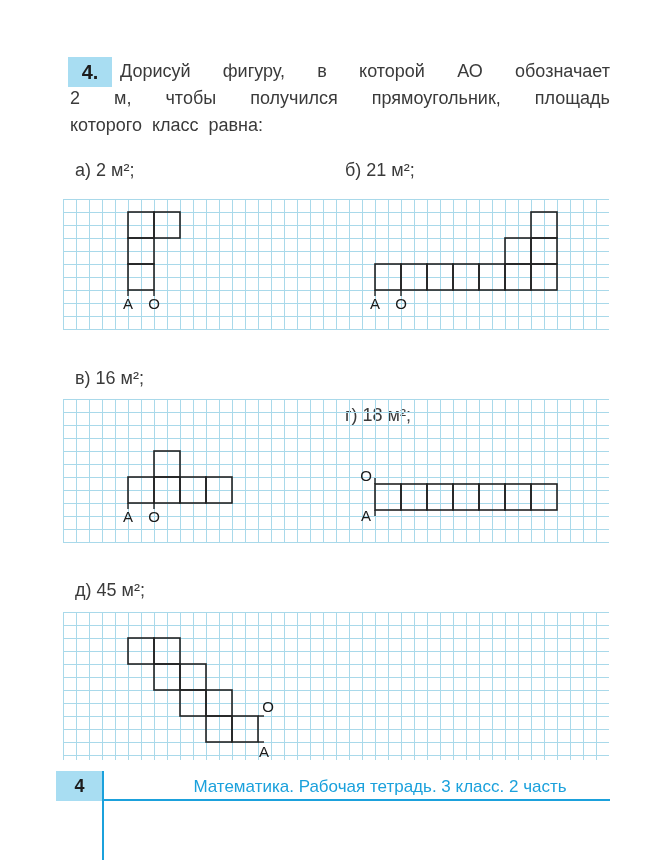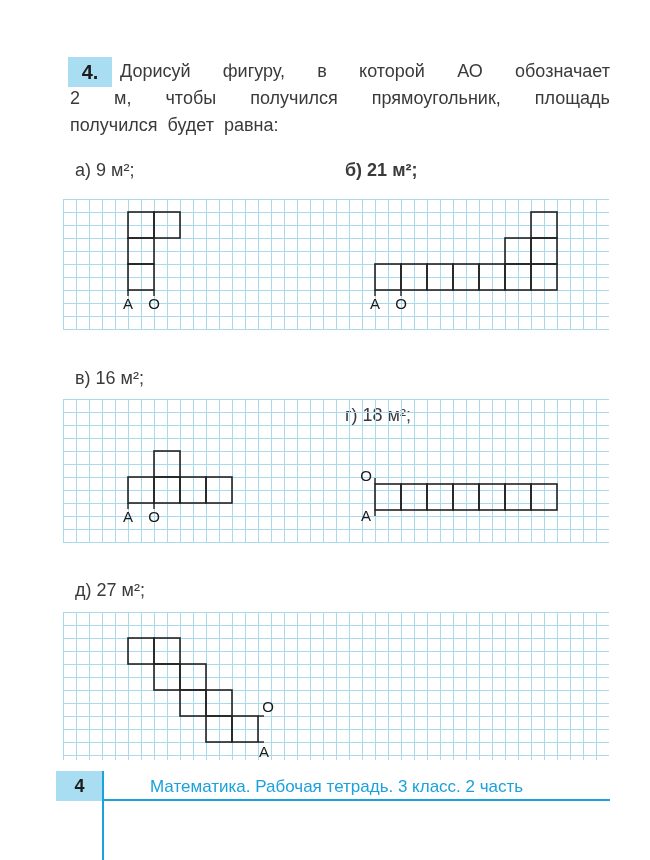--- a/index.html
+++ b/index.html
@@ -28,37 +28,37 @@
   .tline-3{word-spacing:5px;}
   .item{position:absolute;font-size:18px;color:var(--body_text);}
   .strip{position:absolute;left:63px;display:block;}
   .page-badge{
     position:absolute;left:56px;top:771px;width:47px;height:30px;
     background:var(--badge_blue);color:#1d1d1d;font-weight:bold;font-size:18px;
     display:flex;align-items:center;justify-content:center;
   }
   .footer-vrule{position:absolute;left:102px;top:771px;width:2px;height:89px;background:var(--accent_blue);}
   .footer-hrule{position:absolute;left:102px;top:799px;width:508px;height:2px;background:var(--accent_blue);}
-  .footer-title{position:absolute;left:150px;top:777px;width:460px;font-size:17px;color:var(--accent_blue);}
+  .footer-title{position:absolute;left:150px;top:777px;width:460px;text-align:center;font-size:17px;color:var(--accent_blue);}
 </style>
 </head>
 <body>
 
 <div class="page">
 
   <div class="task-badge">4.</div>
 
   <div class="task-text">
     <div class="tline tline-1">Дорисуй фигуру, в которой АО обозначает</div>
     <div class="tline tline-2">2 м, чтобы получился прямоугольник, площадь</div>
-    <div class="tline tline-3">получился будет равна:</div>
+    <div class="tline tline-3">которого класс равна:</div>
   </div>
 
-  <div class="item" style="left:75px;top:160px;">а) 9 м²;</div>
-  <div class="item" style="left:345px;top:160px;font-weight:bold;">б) 21 м²;</div>
+  <div class="item" style="left:75px;top:160px;">а) 2 м²;</div>
+  <div class="item" style="left:345px;top:160px;">б) 21 м²;</div>
 
   <svg class="strip" style="top:199px;" width="546" height="131" viewBox="0 0 546 131">
       <line x1="0.5" y1="0" x2="0.5" y2="131" stroke="#a9d9ea" stroke-width="1"></line>
       <line x1="13.5" y1="0" x2="13.5" y2="131" stroke="#a9d9ea" stroke-width="1"></line>
       <line x1="26.5" y1="0" x2="26.5" y2="131" stroke="#a9d9ea" stroke-width="1"></line>
       <line x1="39.5" y1="0" x2="39.5" y2="131" stroke="#a9d9ea" stroke-width="1"></line>
       <line x1="52.5" y1="0" x2="52.5" y2="131" stroke="#a9d9ea" stroke-width="1"></line>
       <line x1="65.5" y1="0" x2="65.5" y2="131" stroke="#a9d9ea" stroke-width="1"></line>
       <line x1="78.5" y1="0" x2="78.5" y2="131" stroke="#a9d9ea" stroke-width="1"></line>
       <line x1="91.5" y1="0" x2="91.5" y2="131" stroke="#a9d9ea" stroke-width="1"></line>
@@ -204,21 +204,21 @@
       <rect x="390" y="85" width="26" height="26" fill="none" stroke="#222222" stroke-width="1.6"></rect>
       <rect x="416" y="85" width="26" height="26" fill="none" stroke="#222222" stroke-width="1.6"></rect>
       <rect x="442" y="85" width="26" height="26" fill="none" stroke="#222222" stroke-width="1.6"></rect>
       <rect x="468" y="85" width="26" height="26" fill="none" stroke="#222222" stroke-width="1.6"></rect>
       <line x1="312" y1="79" x2="312" y2="85" stroke="#222222" stroke-width="1.4"></line>
       <line x1="312" y1="111" x2="312" y2="117" stroke="#222222" stroke-width="1.4"></line>
       <text x="303" y="82" text-anchor="middle" font-size="15" fill="#1a1a1a">О</text>
       <text x="303" y="122" text-anchor="middle" font-size="15" fill="#1a1a1a">А</text>
     </svg>
 
-  <div class="item" style="left:75px;top:580px;">д) 27 м²;</div>
+  <div class="item" style="left:75px;top:580px;">д) 45 м²;</div>
 
   <svg class="strip" style="top:612px;" width="546" height="148" viewBox="0 0 546 148">
       <line x1="0.5" y1="0" x2="0.5" y2="148" stroke="#a9d9ea" stroke-width="1"></line>
       <line x1="13.5" y1="0" x2="13.5" y2="148" stroke="#a9d9ea" stroke-width="1"></line>
       <line x1="26.5" y1="0" x2="26.5" y2="148" stroke="#a9d9ea" stroke-width="1"></line>
       <line x1="39.5" y1="0" x2="39.5" y2="148" stroke="#a9d9ea" stroke-width="1"></line>
       <line x1="52.5" y1="0" x2="52.5" y2="148" stroke="#a9d9ea" stroke-width="1"></line>
       <line x1="65.5" y1="0" x2="65.5" y2="148" stroke="#a9d9ea" stroke-width="1"></line>
       <line x1="78.5" y1="0" x2="78.5" y2="148" stroke="#a9d9ea" stroke-width="1"></line>
       <line x1="91.5" y1="0" x2="91.5" y2="148" stroke="#a9d9ea" stroke-width="1"></line>

